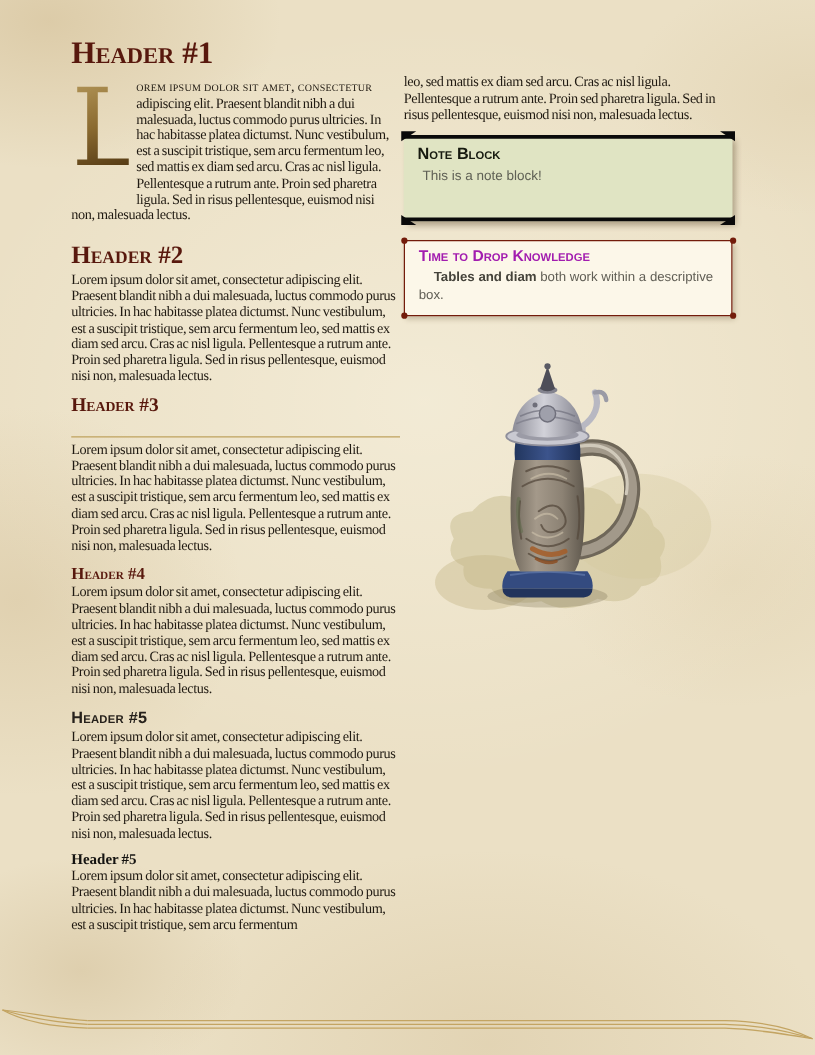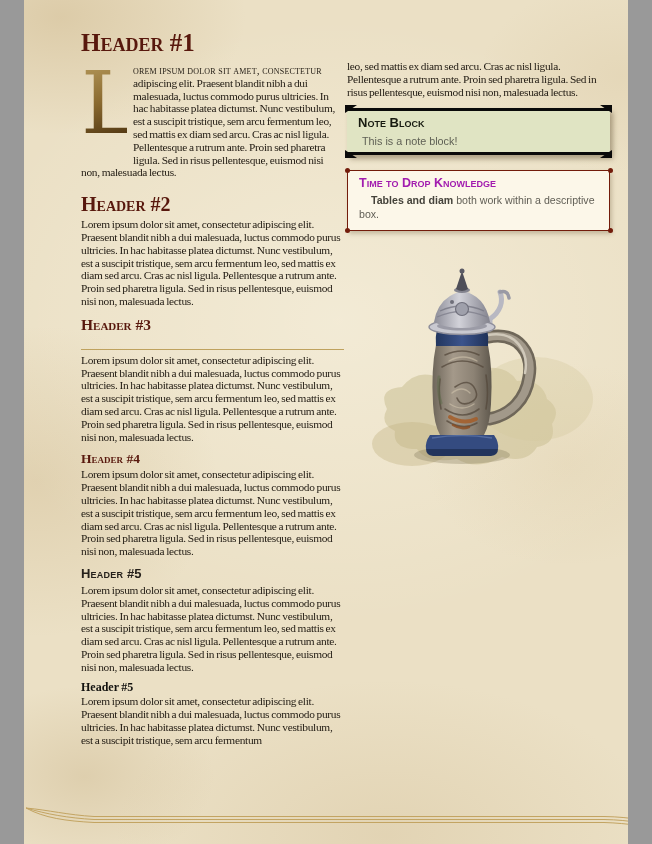--- a/index.html
+++ b/index.html
@@ -1,17 +1,17 @@
 <!DOCTYPE html>
 <html><head>
 <meta charset="utf-8">
 <style>
   html,body{margin:0;padding:0;background:#999;}
   .page{
-    position:relative;width:604px;height:844px;overflow:hidden;margin:0 auto;
+    position:relative;width:652px;height:844px;overflow:hidden;margin:0 auto;
     font-family:"Liberation Serif",serif;color:#201a12;
     background:
       radial-gradient(ellipse 300px 190px at 6% 2%, rgba(186,156,102,.30), rgba(186,156,102,0) 62%),
       radial-gradient(ellipse 240px 160px at 99% 9%, rgba(196,170,120,.16), rgba(196,170,120,0) 60%),
       radial-gradient(ellipse 280px 240px at 2% 57%, rgba(186,156,102,.22), rgba(186,156,102,0) 65%),
       radial-gradient(ellipse 200px 140px at 10% 92%, rgba(176,146,92,.22), rgba(176,146,92,0) 65%),
       radial-gradient(ellipse 420px 240px at 60% 99%, rgba(186,156,102,.18), rgba(186,156,102,0) 65%),
       radial-gradient(ellipse 240px 170px at 90% 55%, rgba(196,168,112,.12), rgba(196,168,112,0) 60%),
       radial-gradient(ellipse 520px 420px at 52% 38%, rgba(255,252,240,.38), rgba(255,252,240,0) 72%),
       #ebe0c5;
@@ -35,21 +35,21 @@
   .dropcap{
     float:left;font-family:"DejaVu Serif",serif;font-size:86px;line-height:72px;
     width:46px;height:88px;margin:3px 6px 0 0;
     background:linear-gradient(165deg,#b09355 0%,#8a6a30 40%,#5a3f17 75%,#342208 100%);
     -webkit-background-clip:text;background-clip:text;color:transparent;
   }
   .smallcaps{font-variant:small-caps;letter-spacing:.2px;}
 
   
   .note{position:relative;background:#e0e4c3;border-top:3px solid #0a0a0a;border-bottom:3px solid #0a0a0a;
-        padding:6px 11px 0;margin:10px 0 15px;box-shadow:3px 4px 5px rgba(96,78,48,.45);
+        padding:6px 11px 22px;margin:10px 0 15px;box-shadow:3px 4px 5px rgba(96,78,48,.45);
         font-family:"Liberation Sans",sans-serif;letter-spacing:0;word-spacing:0;}
   .note-title{font-variant:small-caps;font-weight:bold;font-size:13px;color:#171a10;margin-bottom:1px;}
   .note-body{font-size:10.8px;line-height:14px;color:#5f6055;margin:4px;}
   .corner{position:absolute;width:0;height:0;}
   .c-tl{top:-6px;left:-2px;border-top:8px solid #0a0a0a;border-right:12px solid transparent;}
   .c-tr{top:-6px;right:-2px;border-top:8px solid #0a0a0a;border-left:12px solid transparent;}
   .c-bl{bottom:-6px;left:-2px;border-bottom:8px solid #0a0a0a;border-right:12px solid transparent;}
   .c-br{bottom:-6px;right:-2px;border-bottom:8px solid #0a0a0a;border-left:12px solid transparent;}
 
   

